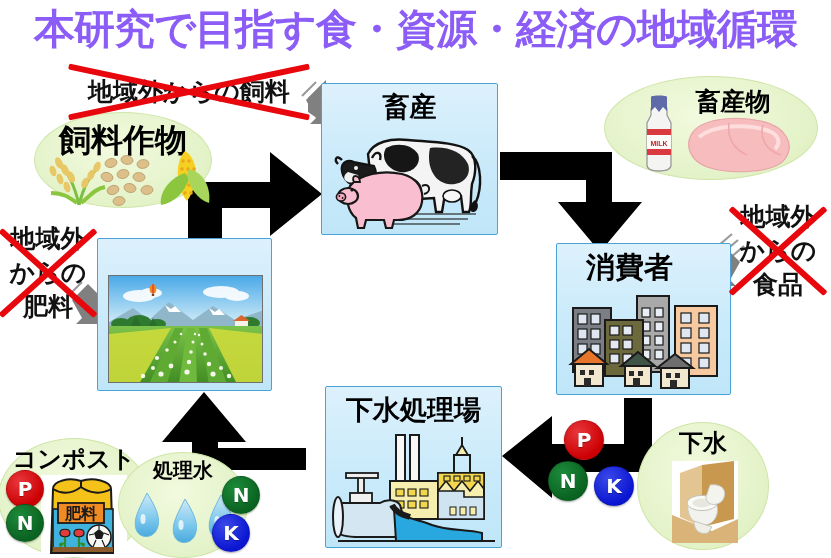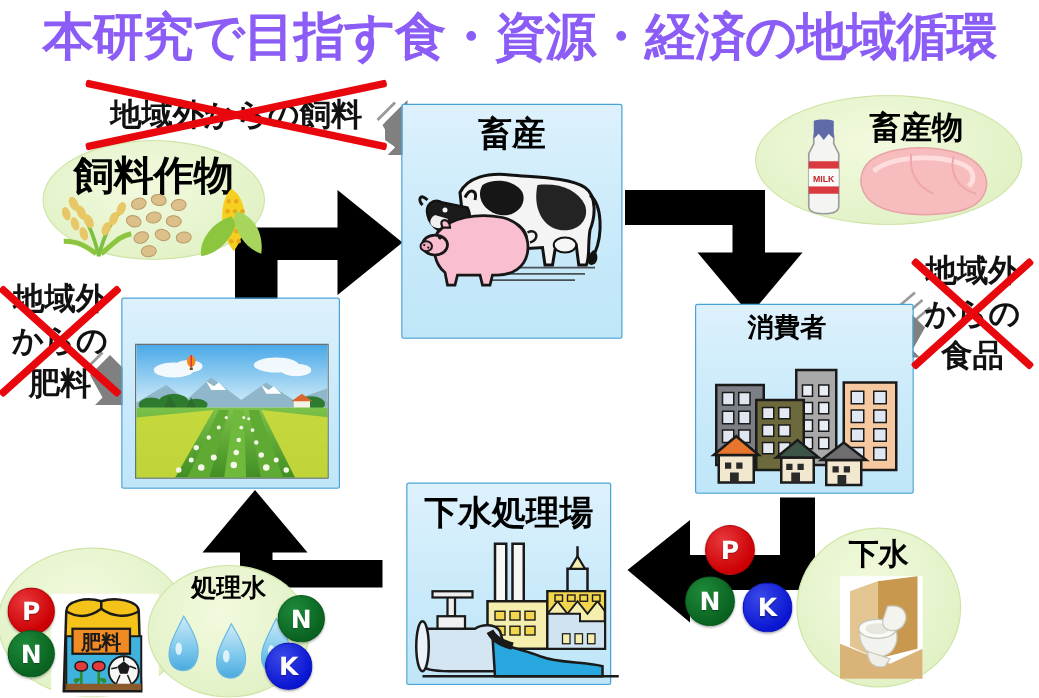--- a/index.html
+++ b/index.html
@@ -198,21 +198,21 @@
             <circle cx="156" cy="42" r="1.8"></circle>
           <circle cx="146" cy="50" r="1.8"></circle>
             <circle cx="152" cy="50" r="1.8"></circle>
         </g>
         <path d="M146 30 C128 36 120 52 122 62 C136 60 146 48 150 36 Z" fill="#8cc63f"></path>
         <path d="M150 26 C166 30 172 46 170 60 C158 56 150 44 148 32 Z" fill="#a8d65c"></path>
       </g>
     </svg>
   </div>
 
-  <div class="bluebox" style="left:321px; top:83px; width:177px; height:188px;">
+  <div class="bluebox" style="left:321px; top:83px; width:177px; height:152px;">
     <div class="blabel" style="top:5px; font-size:27px;">畜産</div>
     <svg class="art" style="left:4px; top:36px;" width="169" height="114" viewBox="0 0 169 114">
 
       <g stroke="#2b2b2b" stroke-width="1.4" opacity=".8">
         <line x1="46" y1="94" x2="150" y2="94"></line>
         <line x1="54" y1="99" x2="142" y2="99"></line>
         <line x1="62" y1="104" x2="134" y2="104"></line>
       </g>
 
       <g>
@@ -351,21 +351,21 @@
           <circle cx="34" cy="100" r="2.2"></circle>
             <circle cx="44" cy="92" r="2"></circle>
           <circle cx="120" cy="100" r="2.2"></circle>
             <circle cx="112" cy="92" r="2"></circle>
         </g>
       </svg>
     </div>
   </div>
 
   <div class="bluebox" style="left:556px; top:243px; width:175px; height:152px;">
-    <div class="blabel" style="top:4px; font-size:21px; padding-right:28px;">消費者</div>
+    <div class="blabel" style="top:4px; font-size:29px; padding-right:28px;">消費者</div>
     <svg class="art" style="left:8px; top:42px;" width="160" height="104" viewBox="0 0 160 104">
 
       <g>
         <rect x="72" y="10" width="32" height="76" fill="#a9a9a9" stroke="#1a1a1a" stroke-width="2"></rect>
         <g fill="#e9eef5" stroke="#1a1a1a" stroke-width="1.2">
           <rect x="77" y="22" width="8" height="9"></rect>
             <rect x="90" y="22" width="8" height="9"></rect>
           <rect x="77" y="36" width="8" height="9"></rect>
             <rect x="90" y="36" width="8" height="9"></rect>
           <rect x="77" y="50" width="8" height="9"></rect>
@@ -438,21 +438,21 @@
         <path d="M92 82 L110 68 L128 82 Z" fill="#6e6e6e" stroke="#1a1a1a" stroke-width="2"></path>
         <g fill="#2a2a2a">
             <rect x="101" y="87" width="5" height="5"></rect>
             <rect x="110" y="87" width="5" height="5"></rect>
           <rect x="105" y="94" width="7" height="8"></rect>
           </g>
       </g>
     </svg>
   </div>
 
-  <div class="bluebox" style="left:325px; top:386px; width:164px; height:162px;">
+  <div class="bluebox" style="left:325px; top:386px; width:177px; height:162px;">
     <div class="blabel" style="top:5px; font-size:27px;">下水処理場</div>
     <svg class="art" style="left:8px; top:44px;" width="161" height="112" viewBox="0 0 161 112">
 
       <rect x="62" y="4" width="9" height="52" fill="#f7f7f5" stroke="#1a1a1a" stroke-width="2"></rect>
       <rect x="76" y="4" width="9" height="52" fill="#f7f7f5" stroke="#1a1a1a" stroke-width="2"></rect>
 
       <g>
         <rect x="56" y="50" width="48" height="38" fill="#f6eeae" stroke="#1a1a1a" stroke-width="2"></rect>
         <g fill="#f2d64e" stroke="#1a1a1a" stroke-width="1.1">
           <rect x="62" y="58" width="8" height="7"></rect>
@@ -514,20 +514,21 @@
           <ellipse cx="30" cy="42" rx="15" ry="7.6" fill="#fafaf6" stroke="#c2c2ba" stroke-width="1"></ellipse>
           <ellipse cx="30" cy="42" rx="9.5" ry="4.4" fill="#e7e7e0"></ellipse>
           <path d="M38 24 C52 22 56 32 50 40 C44 46 34 44 34 36 Z" fill="#f4f4ef" stroke="#c8c8c0" stroke-width="1"></path>
           <path d="M22 60 C22 70 28 74 36 72 L40 66 Z" fill="#efefe8" stroke="#c6c6be" stroke-width="1"></path>
         </g>
       </svg>
     </div>
   </div>
 
   <div class="ell" style="left:-2px; top:438px; width:152px; height:120px;">
+    <div class="elabel" style="top:4px; font-size:24px;">コンポスト</div>
     <div class="art" style="left:42px; top:36px; width:86px; height:82px; background:#ffffff;">
       <svg width="86" height="82" viewBox="0 0 86 82">
 
         <path d="M12 14 C12 6 28 2 40 6 C52 2 70 6 70 14 L72 78 L10 78 Z" fill="#f5c21a" stroke="#1a1a1a" stroke-width="2"></path>
         <path d="M12 14 C22 20 32 18 40 12 C48 18 60 20 70 14" fill="none" stroke="#1a1a1a" stroke-width="2"></path>
         <path d="M40 6 L40 12" stroke="#1a1a1a" stroke-width="2"></path>
 
         <rect x="12" y="34" width="60" height="42" fill="#3fb3dd" stroke="#1a1a1a" stroke-width="1.6"></rect>
 
         <rect x="17" y="28" width="46" height="20" fill="#f08a22" stroke="#1a1a1a" stroke-width="1.8"></rect>

